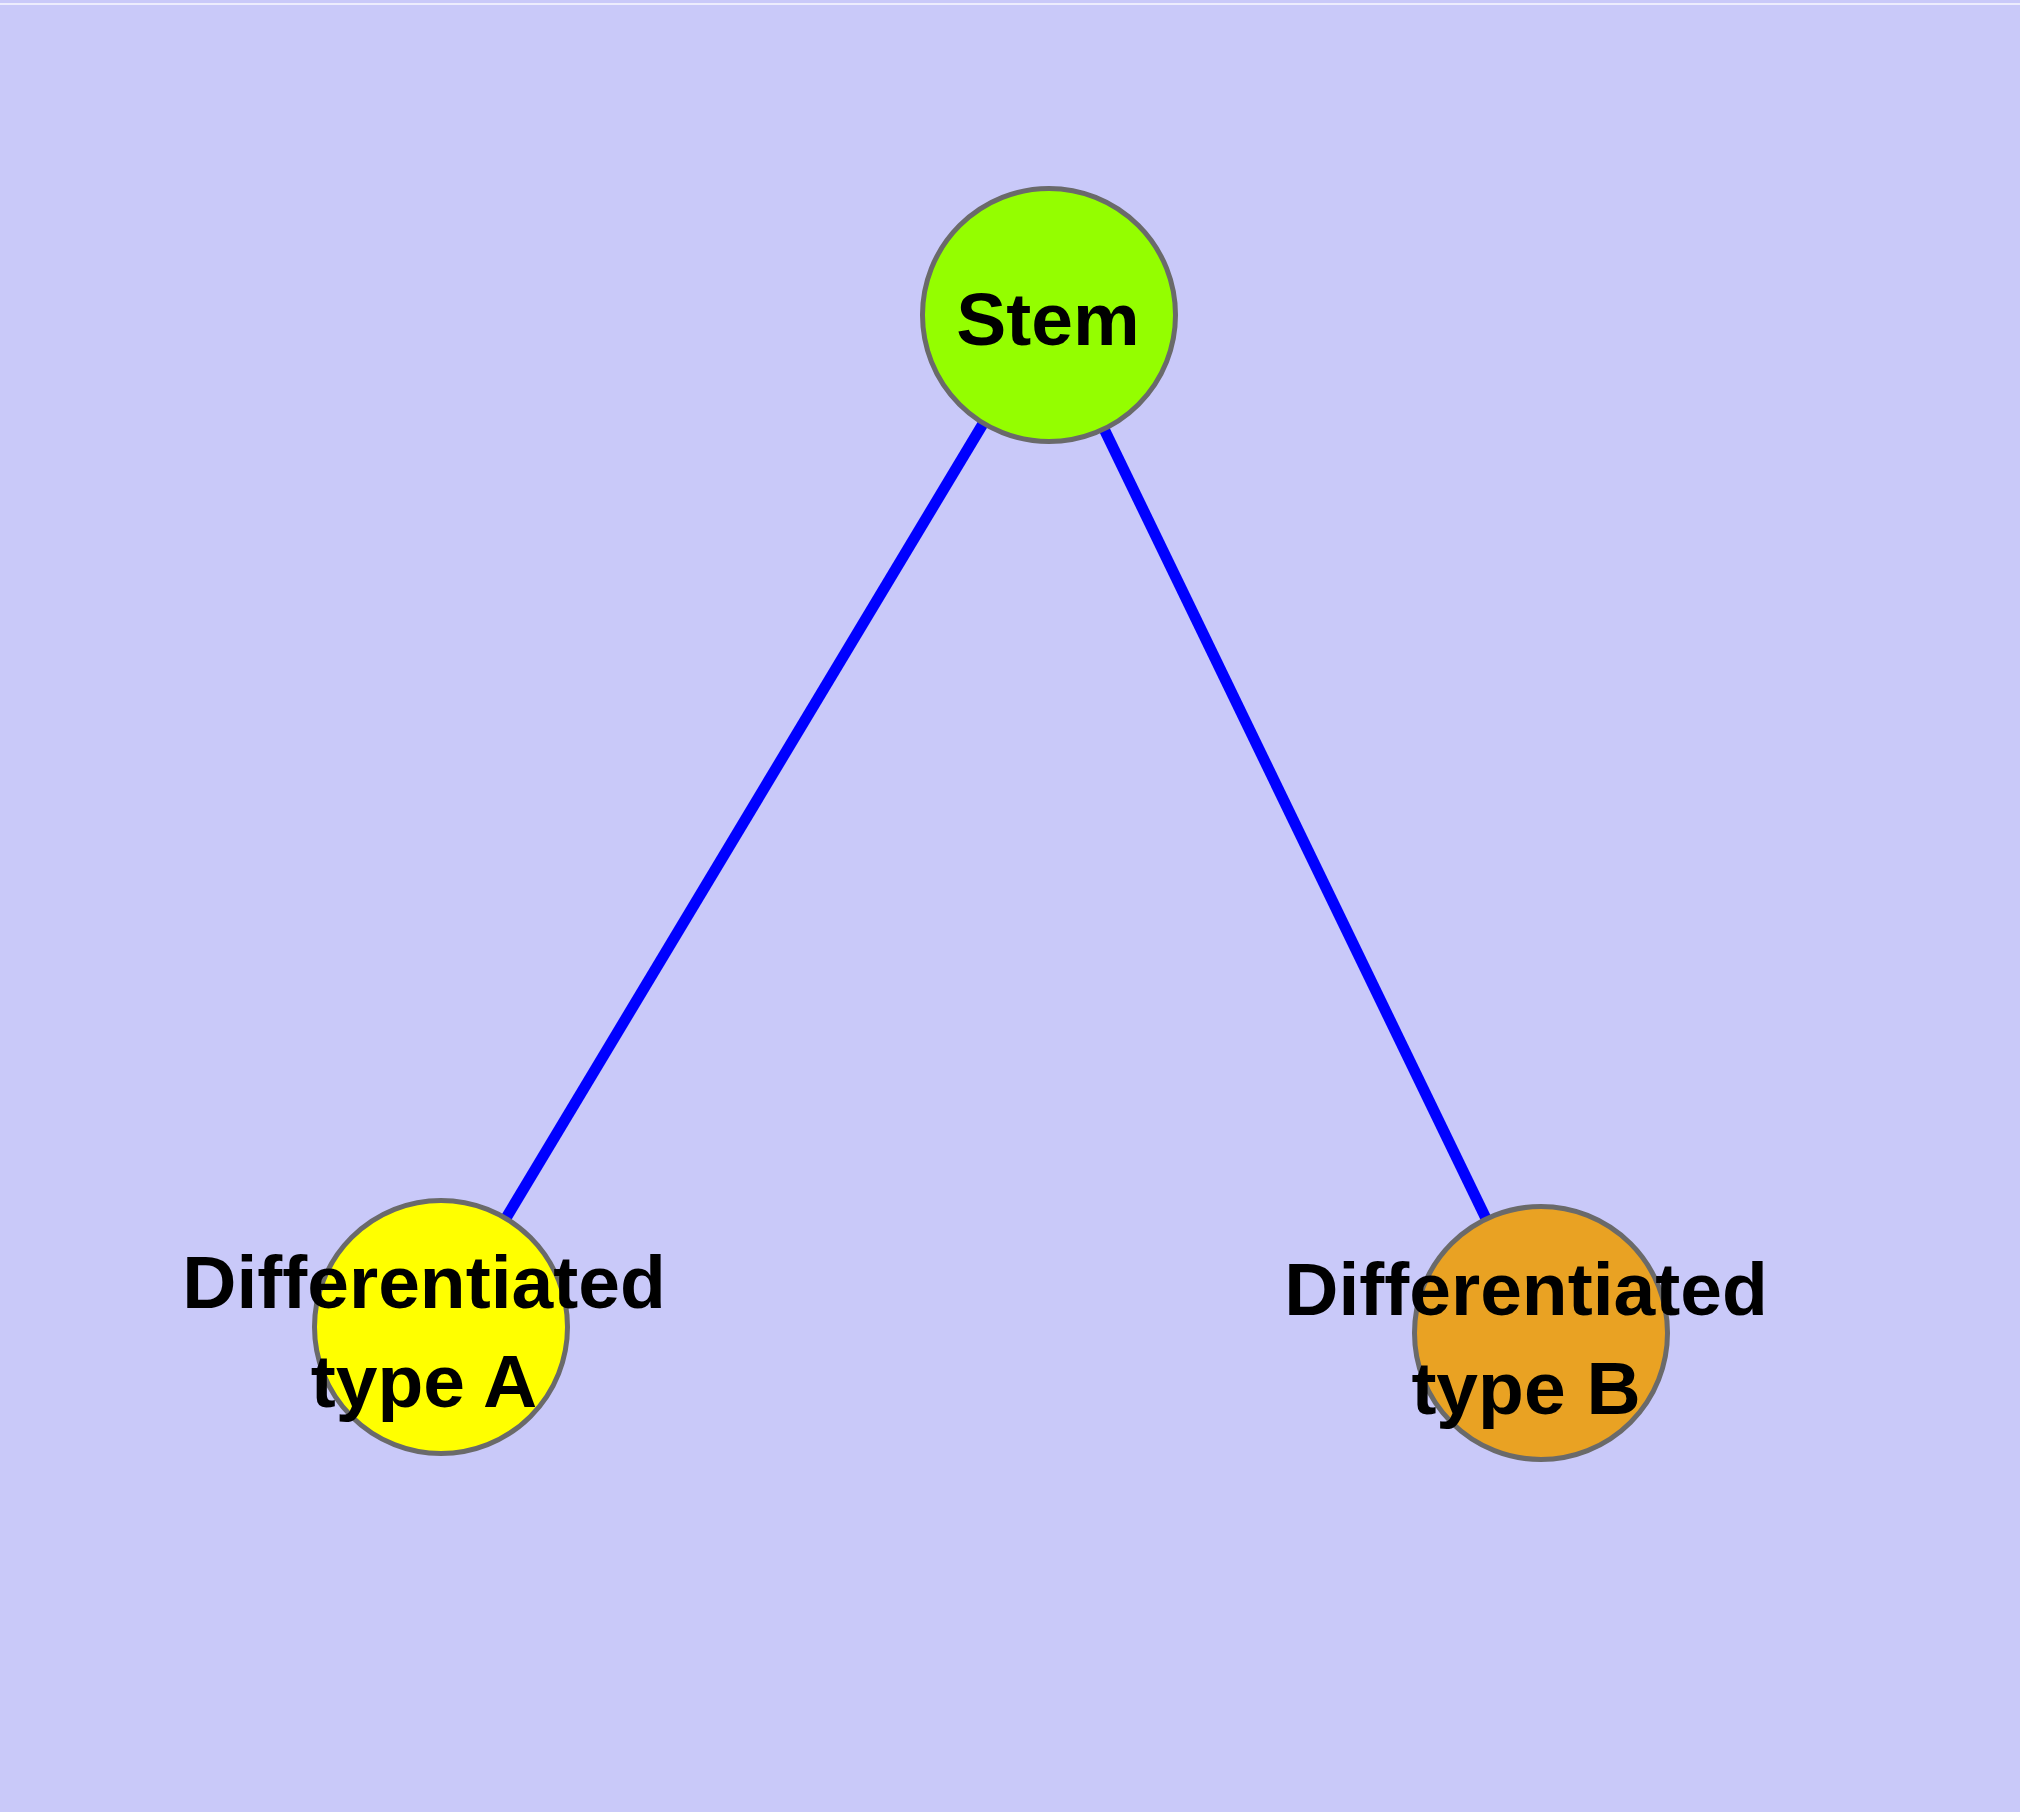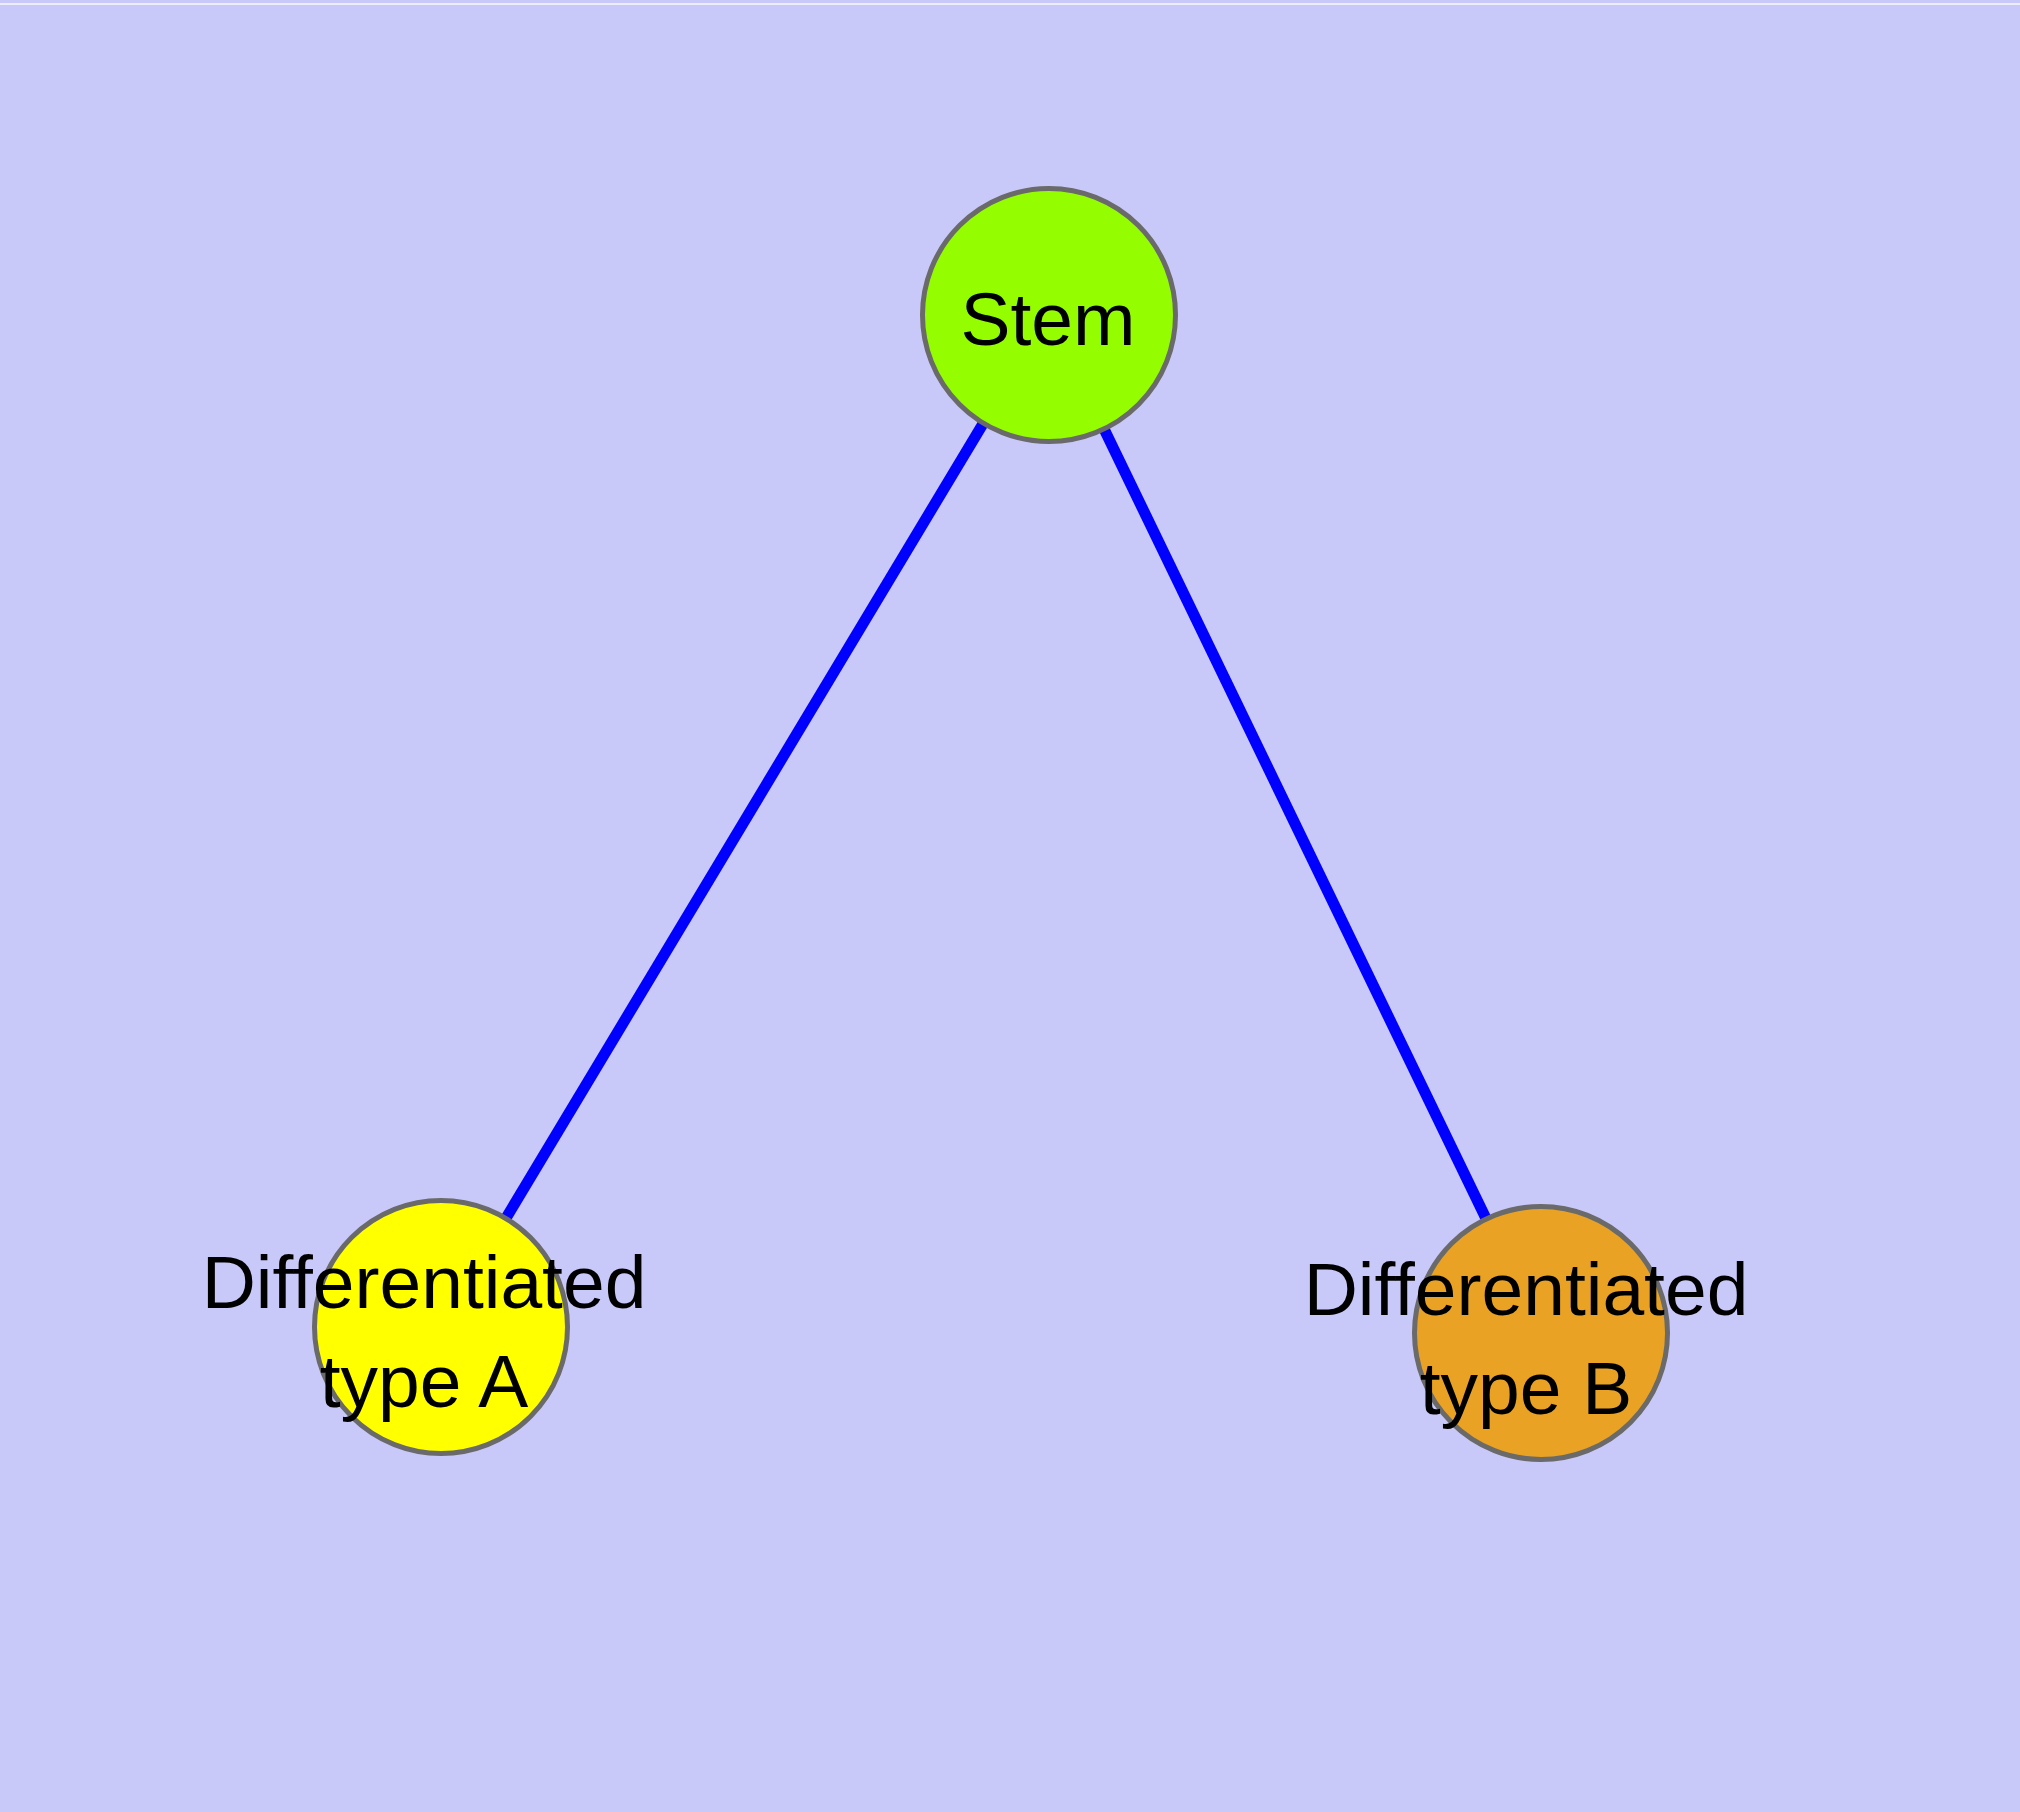--- a/index.html
+++ b/index.html
@@ -47,21 +47,21 @@
     border-radius: 50%;
   }
   .node--stem   { left: 920px; top: 186px;  background: var(--stem-fill, #94FE00); }
   .node--type-a { left: 312px;  top: 1198px; background: var(--type-a-fill, #FFFF00); }
   .node--type-b { left: 1412px; top: 1204px; background: var(--type-b-fill, #E9A223); }
   .node-label {
     position: absolute;
     transform: translate(-50%, -50%);
     color: var(--label, #000000);
     font-size: 75px;
-    font-weight: normal;
+    font-weight: bold;
     line-height: 1.32;
     text-align: center;
     white-space: pre-line;
     pointer-events: none;
   }
   .node-label--stem   { left: 1048px; top: 319px; }
   .node-label--type-a { left: 424px;  top: 1332px; }
   .node-label--type-b { left: 1526px; top: 1339px; }
 </style>
 </head>

